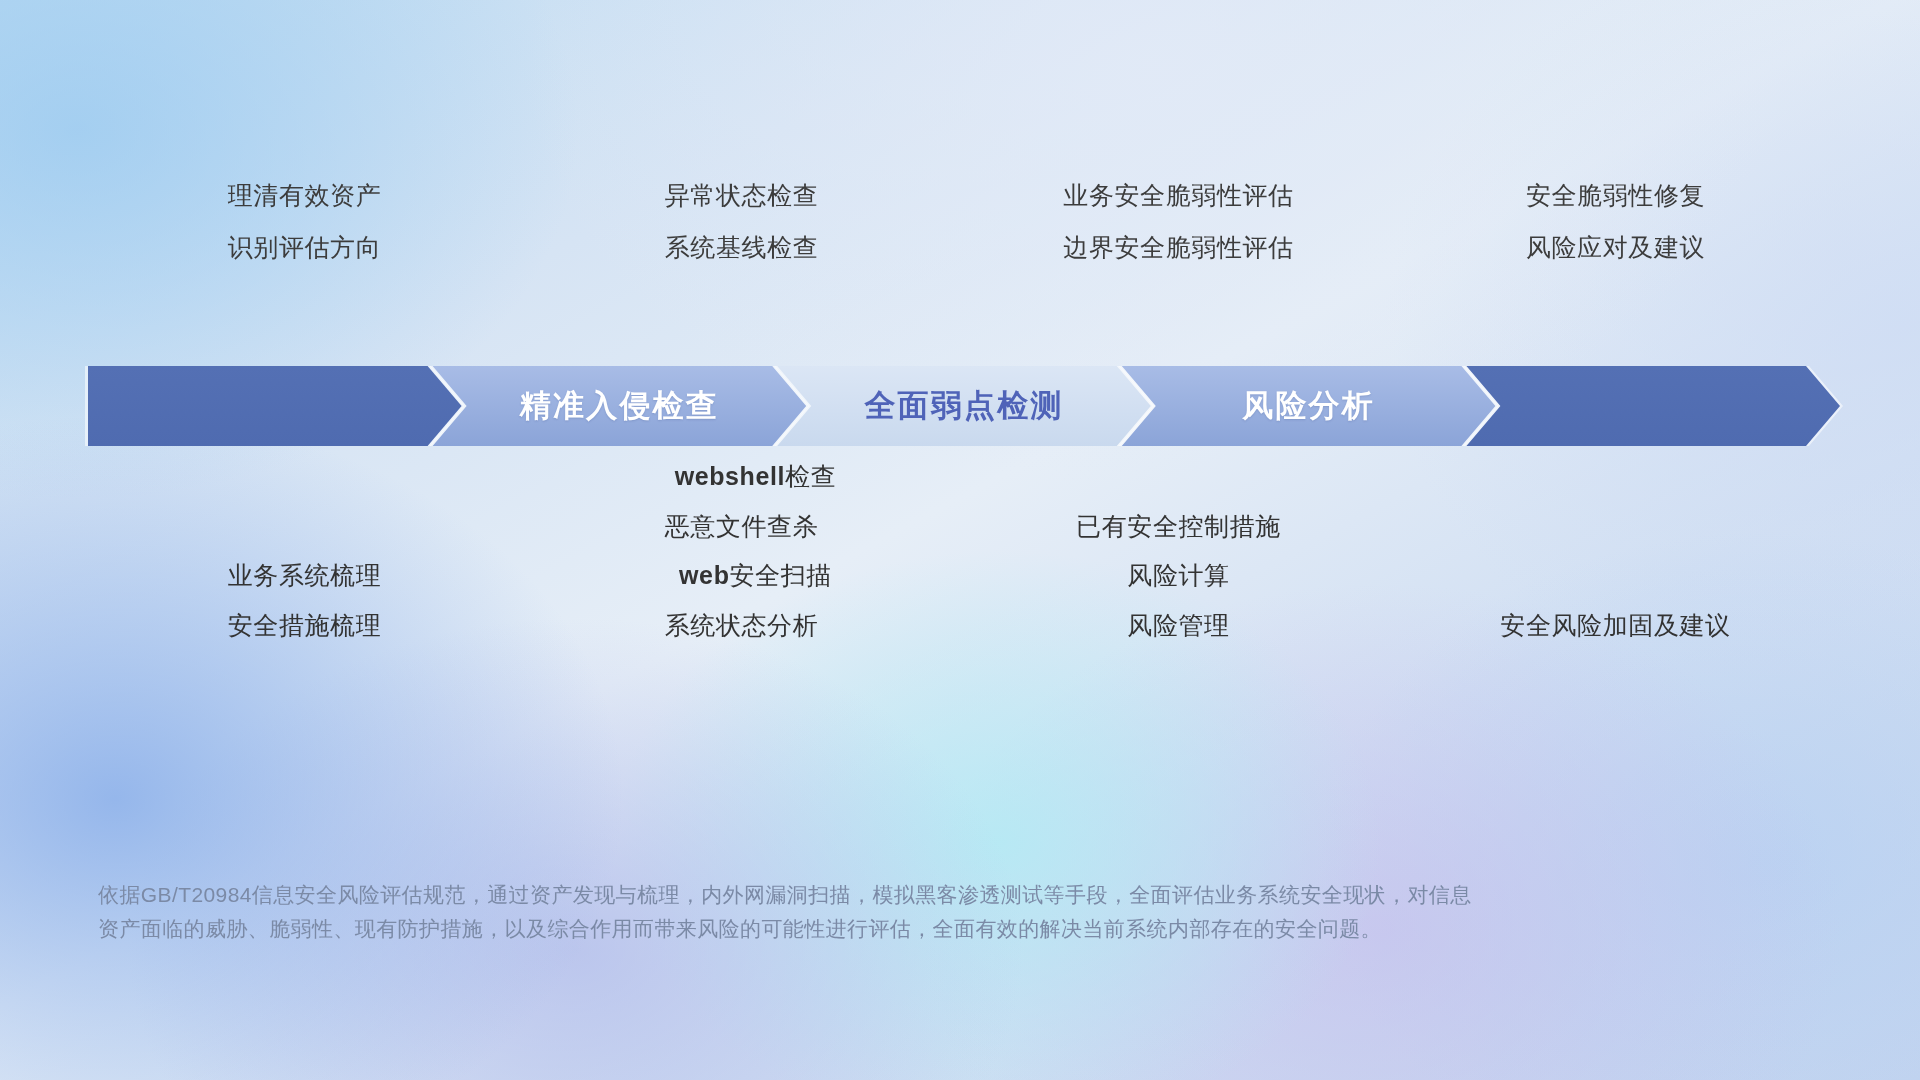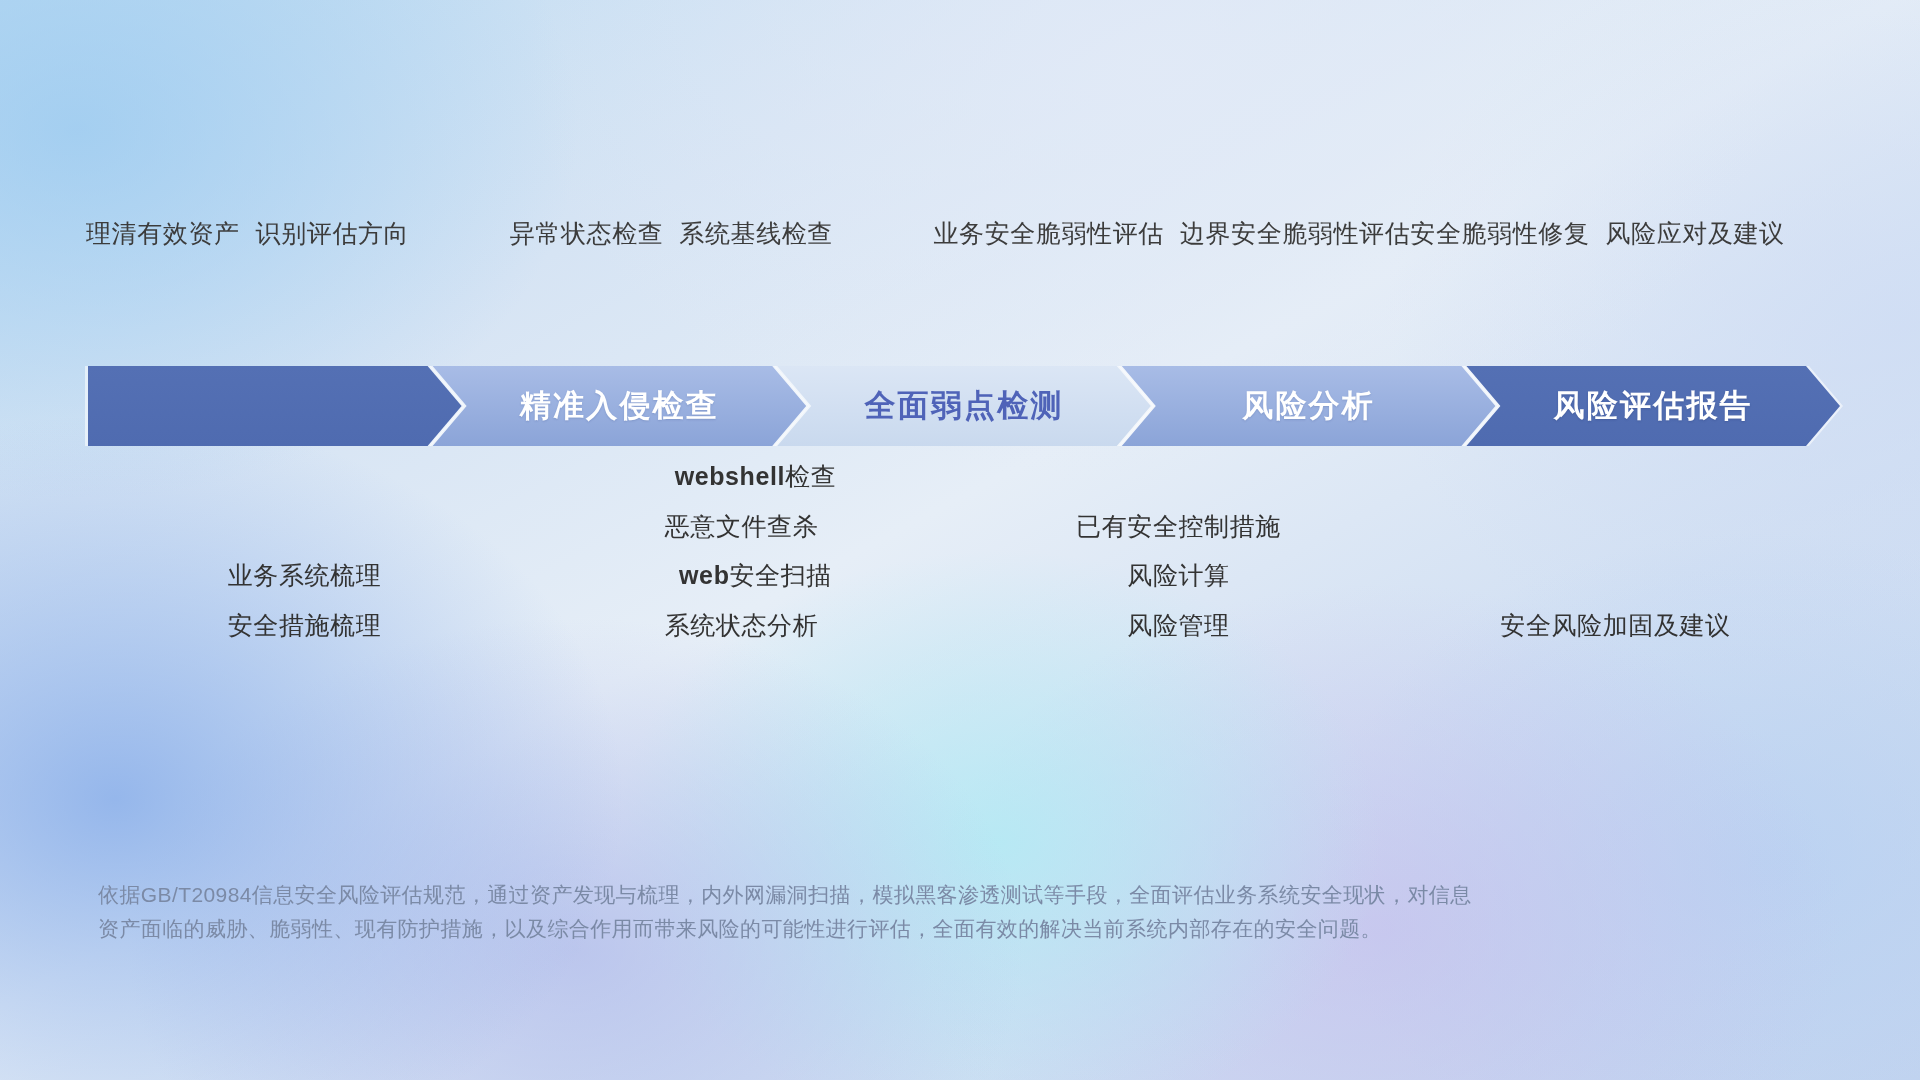--- a/index.html
+++ b/index.html
@@ -32,24 +32,24 @@
     position: absolute;
     left: 86px;
     top: 178px;
     width: 1748px;
     height: 108px;
     display: flex;
   }
   .top-col {
     flex: 1 1 0;
     display: flex;
-    flex-direction: row;
+    flex-direction: column;
     align-items: center;
     justify-content: flex-start;
-    gap: 16px;
+    gap: 24px;
     padding-top: 4px;
   }
   .top-line {
     font-size: 25px;
     color: #3c3c3c;
     letter-spacing: 0.6px;
     line-height: 1.1;
     white-space: nowrap;
   }
 
@@ -176,21 +176,20 @@
         <path d="M 689.2 0 L 1028.8000000000002 0 L 1062.8000000000002 40 L 1028.8000000000002 80 L 689.2 80 L 723.2 40 Z" fill="url(#grad-light)"></path>
         <path d="M 1030.8000000000002 0 L 1376.4 0 L 1410.4 40 L 1376.4 80 L 1030.8000000000002 80 L 1064.8000000000002 40 Z" fill="#ffffff" opacity="0.55"></path>
         <path d="M 1033.8000000000002 0 L 1373.4 0 L 1407.4 40 L 1373.4 80 L 1033.8000000000002 80 L 1067.8000000000002 40 Z" fill="url(#grad-mid)"></path>
         <path d="M 1375.4 0 L 1721 0 L 1755 40 L 1721 80 L 1375.4 80 L 1409.4 40 Z" fill="#ffffff" opacity="0.55"></path>
         <path d="M 1378.4 0 L 1718 0 L 1752 40 L 1718 80 L 1378.4 80 L 1412.4 40 Z" fill="url(#grad-dark)"></path>
       </svg>
     <div id="banner-labels">
         <div class="chev-label on-mid" style="left: 30.3311%; transform: translateX(-50%);">精准入侵检查</div>
         <div class="chev-label on-light" style="left: 50%; transform: translateX(-50%);">全面弱点检测</div>
         <div class="chev-label on-mid" style="left: 69.6689%; transform: translateX(-50%);">风险分析</div>
-        <div class="chev-label on-dark" style="left: 89.3379%; transform: translateX(-50%);">风险评估报告</div>
       </div>
   </div>
 
   <div id="bottom-lists">
       <div class="bot-col">
         <div class="bot-line">业务系统梳理</div>
         <div class="bot-line">安全措施梳理</div>
       </div>
       <div class="bot-col">
         <div class="bot-line has-latin"><span class="lat">webshell</span><span class="cn">检查</span></div>

